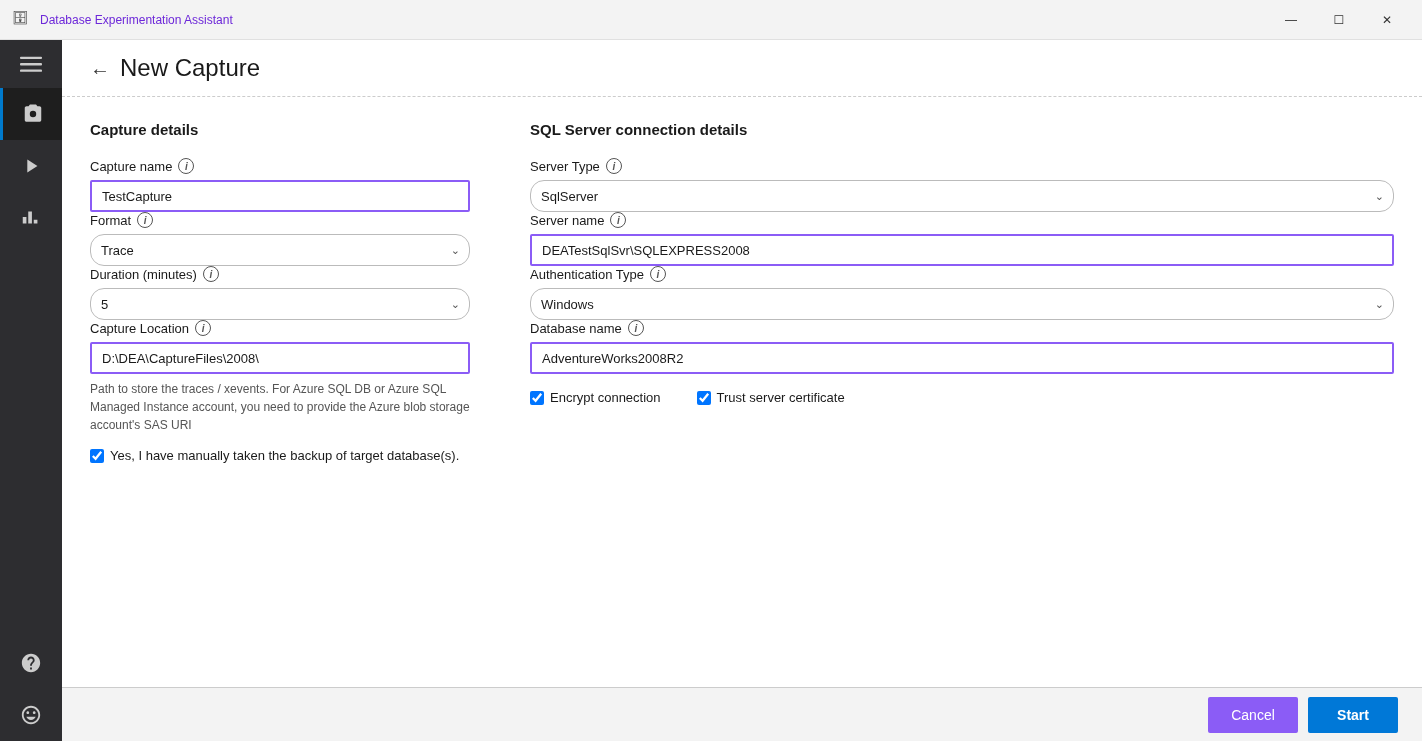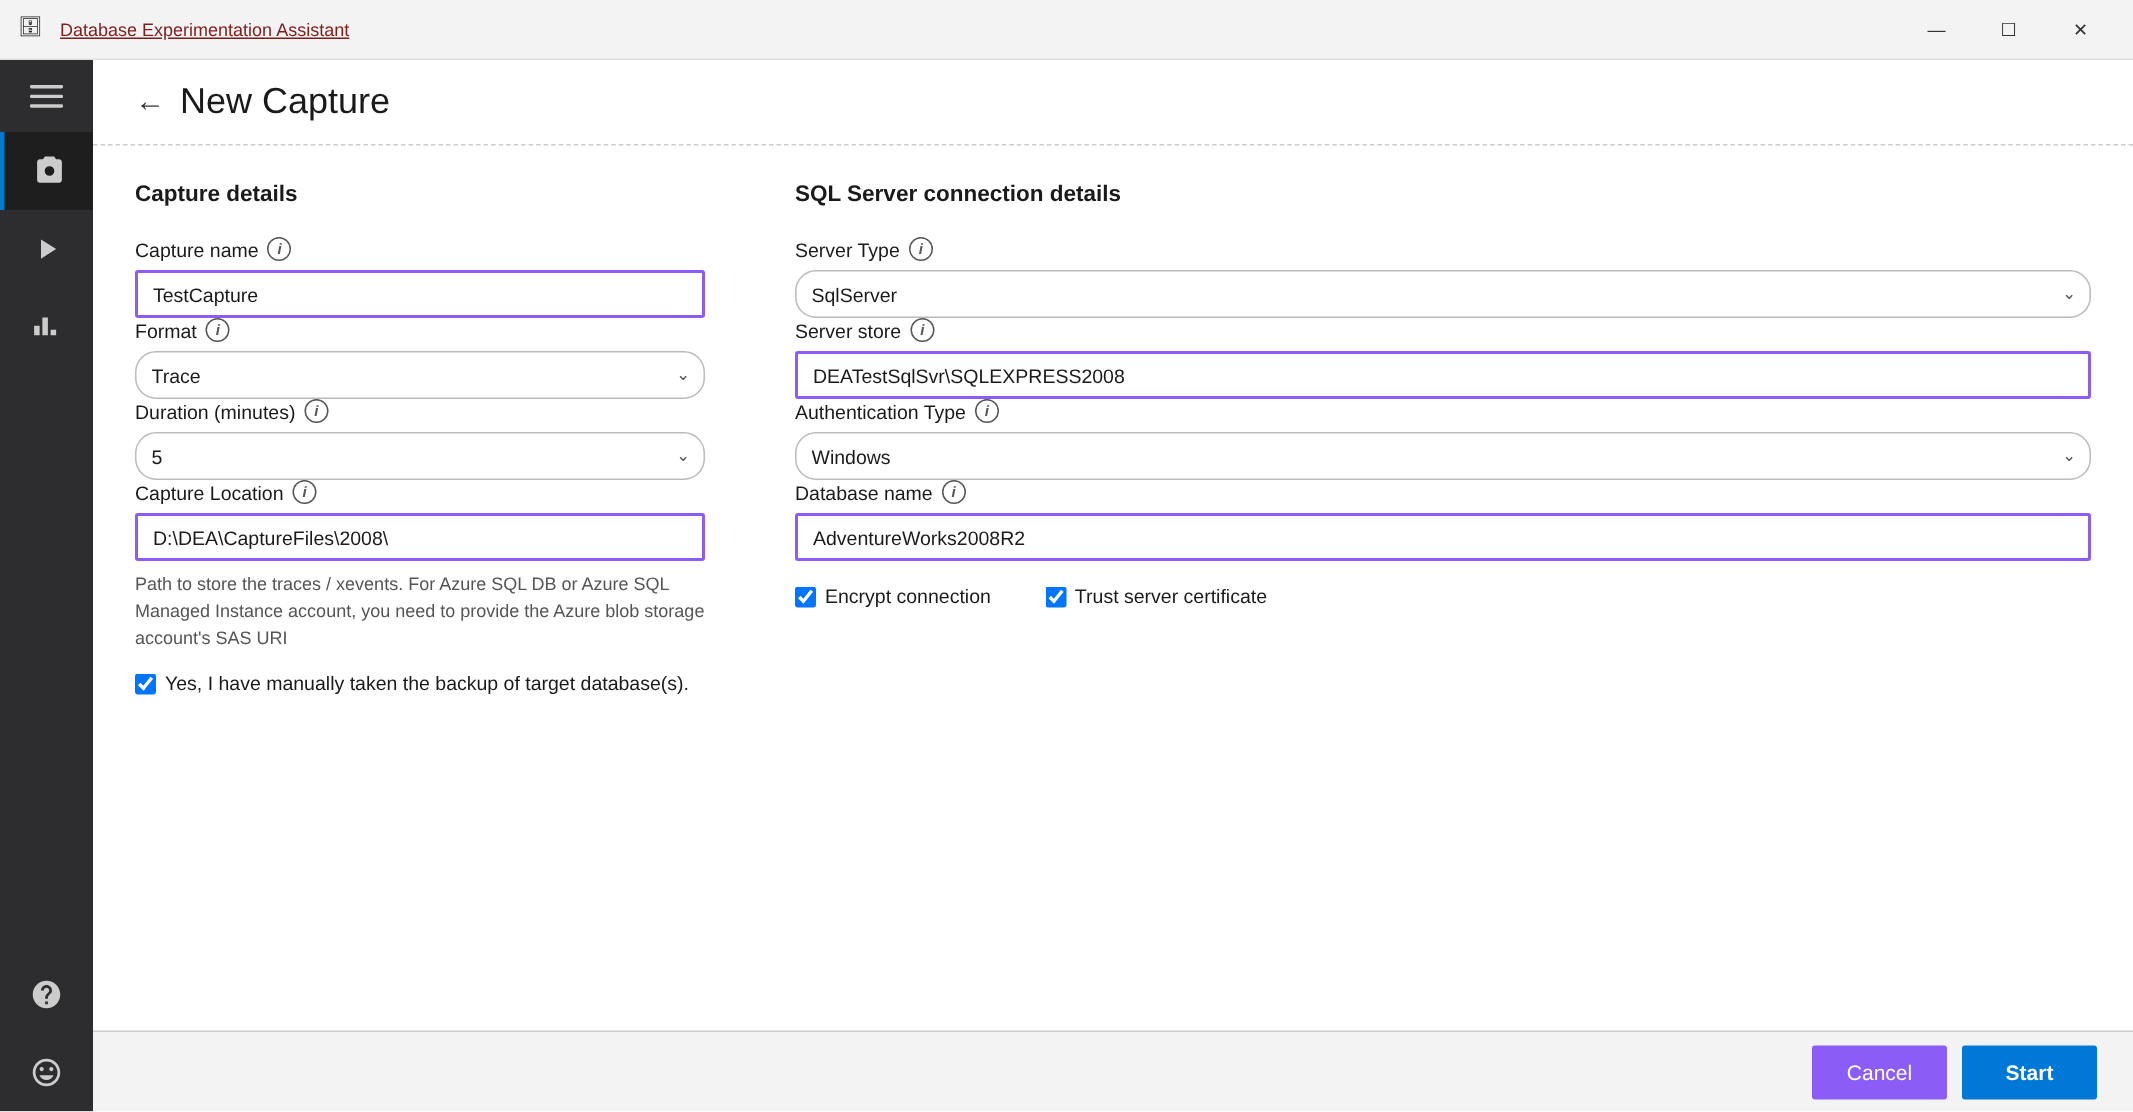--- a/index.html
+++ b/index.html
@@ -9,21 +9,21 @@
     .title-bar {
       background: #f3f3f3;
       height: 40px;
       display: flex;
       align-items: center;
       padding: 0 12px;
       border-bottom: 1px solid #e0e0e0;
       flex-shrink: 0;
     }
     .title-bar-icon { width: 20px; height: 20px; margin-right: 8px; }
-    .title-bar-title { font-size: 12px; color: #7f1d1d; flex: 1; text-decoration: underline; }
+    .title-bar-title { font-size: 12px; color: #6d28d9; flex: 1; }
     .title-bar-controls { display: flex; gap: 2px; }
     .title-bar-btn {
       width: 46px; height: 32px;
       background: transparent;
       border: none;
       cursor: pointer;
       display: flex; align-items: center; justify-content: center;
       font-size: 12px;
       color: #333;
     }
@@ -337,21 +337,21 @@
                   <option>SqlServer</option>
                   <option>Azure SQL DB</option>
                   <option>Azure SQL Managed Instance</option>
                 </select>
                 <span class="select-arrow">⌄</span>
               </div>
             </div>
 
             <div class="form-group">
               <div class="form-label">
-                <span>Server store</span>
+                <span>Server name</span>
                 <span class="info-icon">i</span>
               </div>
               <input class="form-input" type="text" value="DEATestSqlSvr\SQLEXPRESS2008" style="">
             </div>
 
             <div class="form-group">
               <div class="form-label">
                 <span>Authentication Type</span>
                 <span class="info-icon">i</span>
               </div>

